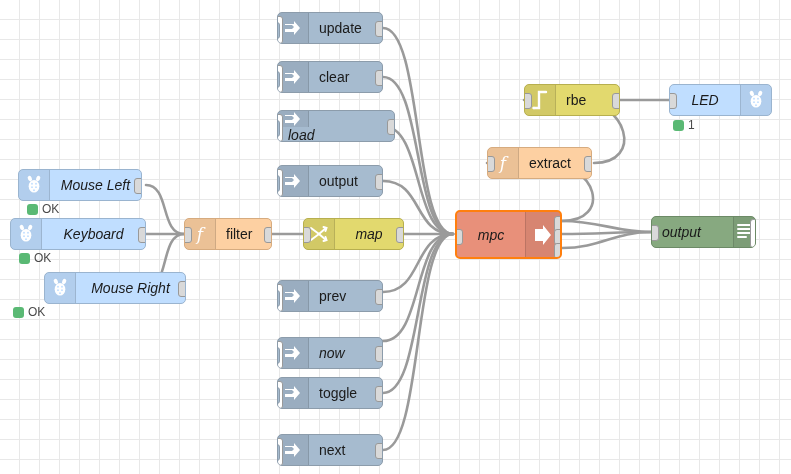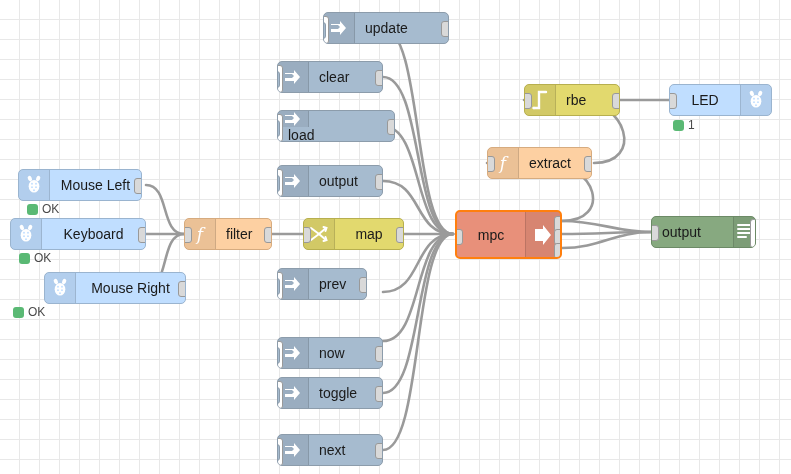--- a/index.html
+++ b/index.html
@@ -31,21 +31,21 @@
     font-size:14px;
     color:#1a1a1a;
     overflow:hidden;
     box-shadow:0 0 0 0 rgba(0,0,0,0);
   }
   .node .lbl{
     flex:1;display:flex;align-items:center;
     padding:0 10px;white-space:nowrap;
   }
   .node .lbl.center{justify-content:center;}
-  .italic{border-radius:7px;}
+  .italic{font-style:italic;border-radius:7px;}
 
   
   .icell{
     width:30px;display:flex;align-items:center;justify-content:center;
     background:rgba(0,0,0,0.07);
   }
   .icell.rightcell{border-left:1px solid rgba(0,0,0,0.12);}
   .icell.leftcell{border-right:1px solid rgba(0,0,0,0.12);}
   .icell svg{display:block;}
 
@@ -131,21 +131,21 @@
 
     <path class="wire" d="M594,163 C644,163 628,100 575,100 C528,100 540,100 524,100"></path>
 
     <path class="wire" d="M562,221 C600,221 615,232 651,232"></path>
     <path class="wire" d="M562,234 C600,234 615,232 651,232"></path>
     <path class="wire" d="M562,248 C600,248 615,232 651,232"></path>
 
     <path class="wire" d="M620,100 L669,100"></path>
   </svg>
 
-  <div class="node c-inject" style="left:277px;top:12px;width:126px;margin-left:46px;">
+  <div class="node c-inject" style="left:277px;top:12px;width:106px;">
     <div class="injbtn">
         <i></i>
       </div>
     <div class="icell leftcell">
       <svg width="18" height="16" viewBox="0 0 18 16">
           <path d="M1 4 h9 V1 l6 7 -6 7 v-3 H1 v-3 h7 l2 -2 -2 -2 H1 z" fill="#fff"></path>
         </svg>
     </div>
     <div class="lbl">update</div>
     <div class="port out" style="top:8px;"></div>
@@ -183,21 +183,21 @@
       </div>
     <div class="icell leftcell">
       <svg width="18" height="16" viewBox="0 0 18 16">
           <path d="M1 4 h9 V1 l6 7 -6 7 v-3 H1 v-3 h7 l2 -2 -2 -2 H1 z" fill="#fff"></path>
         </svg>
     </div>
     <div class="lbl">output</div>
     <div class="port out" style="top:8px;"></div>
   </div>
 
-  <div class="node c-inject" style="left:277px;top:268px;width:90px;">
+  <div class="node c-inject" style="left:277px;top:280px;width:106px;">
     <div class="injbtn">
         <i></i>
       </div>
     <div class="icell leftcell">
       <svg width="18" height="16" viewBox="0 0 18 16">
           <path d="M1 4 h9 V1 l6 7 -6 7 v-3 H1 v-3 h7 l2 -2 -2 -2 H1 z" fill="#fff"></path>
         </svg>
     </div>
     <div class="lbl">prev</div>
     <div class="port out" style="top:8px;"></div>

